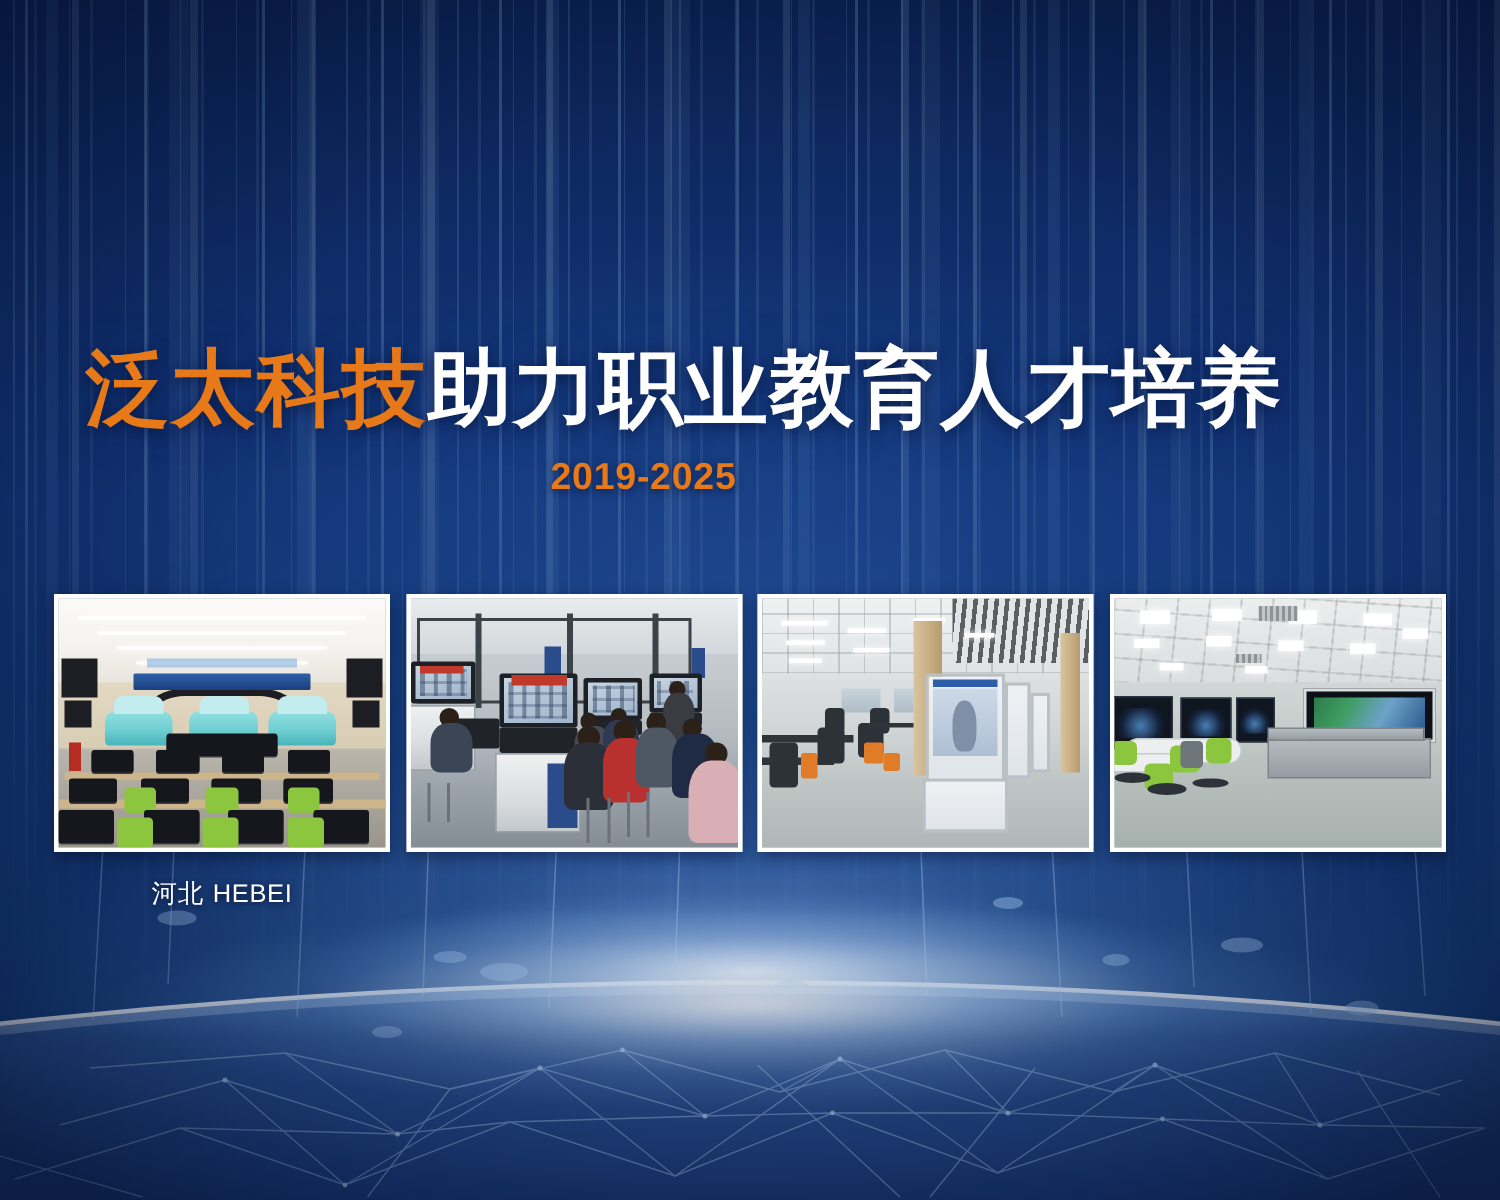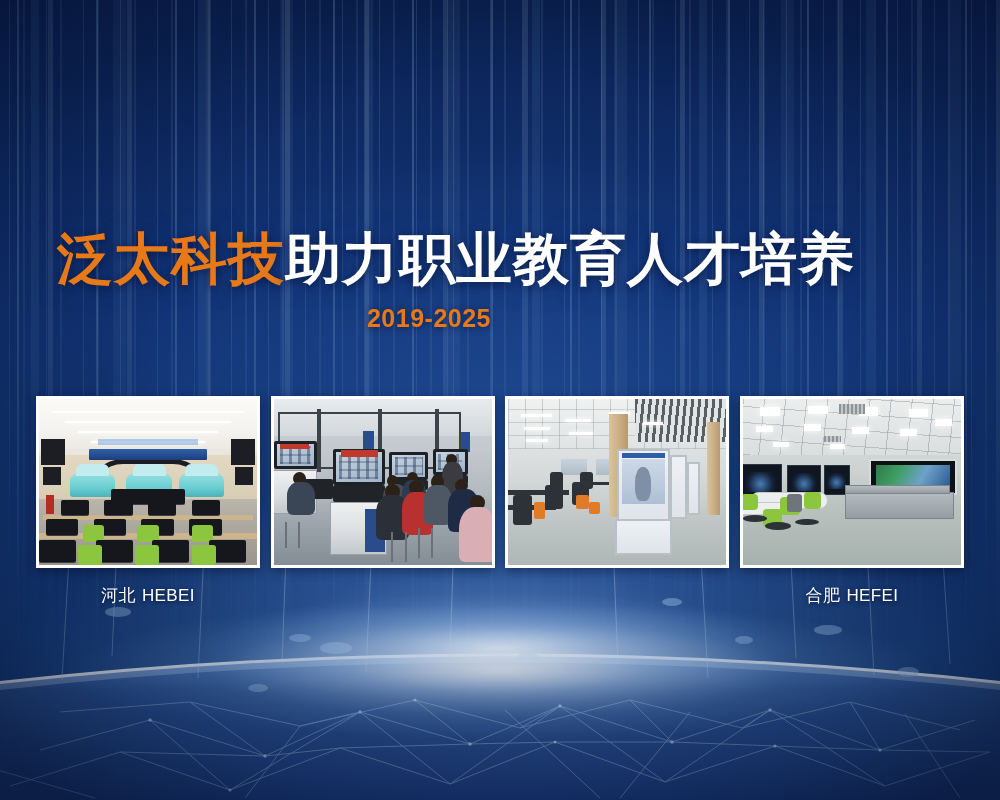--- a/index.html
+++ b/index.html
@@ -476,18 +476,15 @@
         <div class="gbase" style="left:0%;top:70%;width:11%;height:4%"></div>
         <div class="darkchair" style="position:absolute;left:20%;top:57%;width:7%;height:11%;background:#6e757b;border-radius:3px"></div>
       </div>
     </div>
   </div>
 
   <div class="captions">
     <div class="caption">
       <span class="cn">河北</span><span>HEBEI</span>
     </div>
-    <div class="caption">
-      <span class="cn">合肥</span><span>HEFEI</span>
-    </div>
   </div>
 
 </div>
 
 </body></html>

